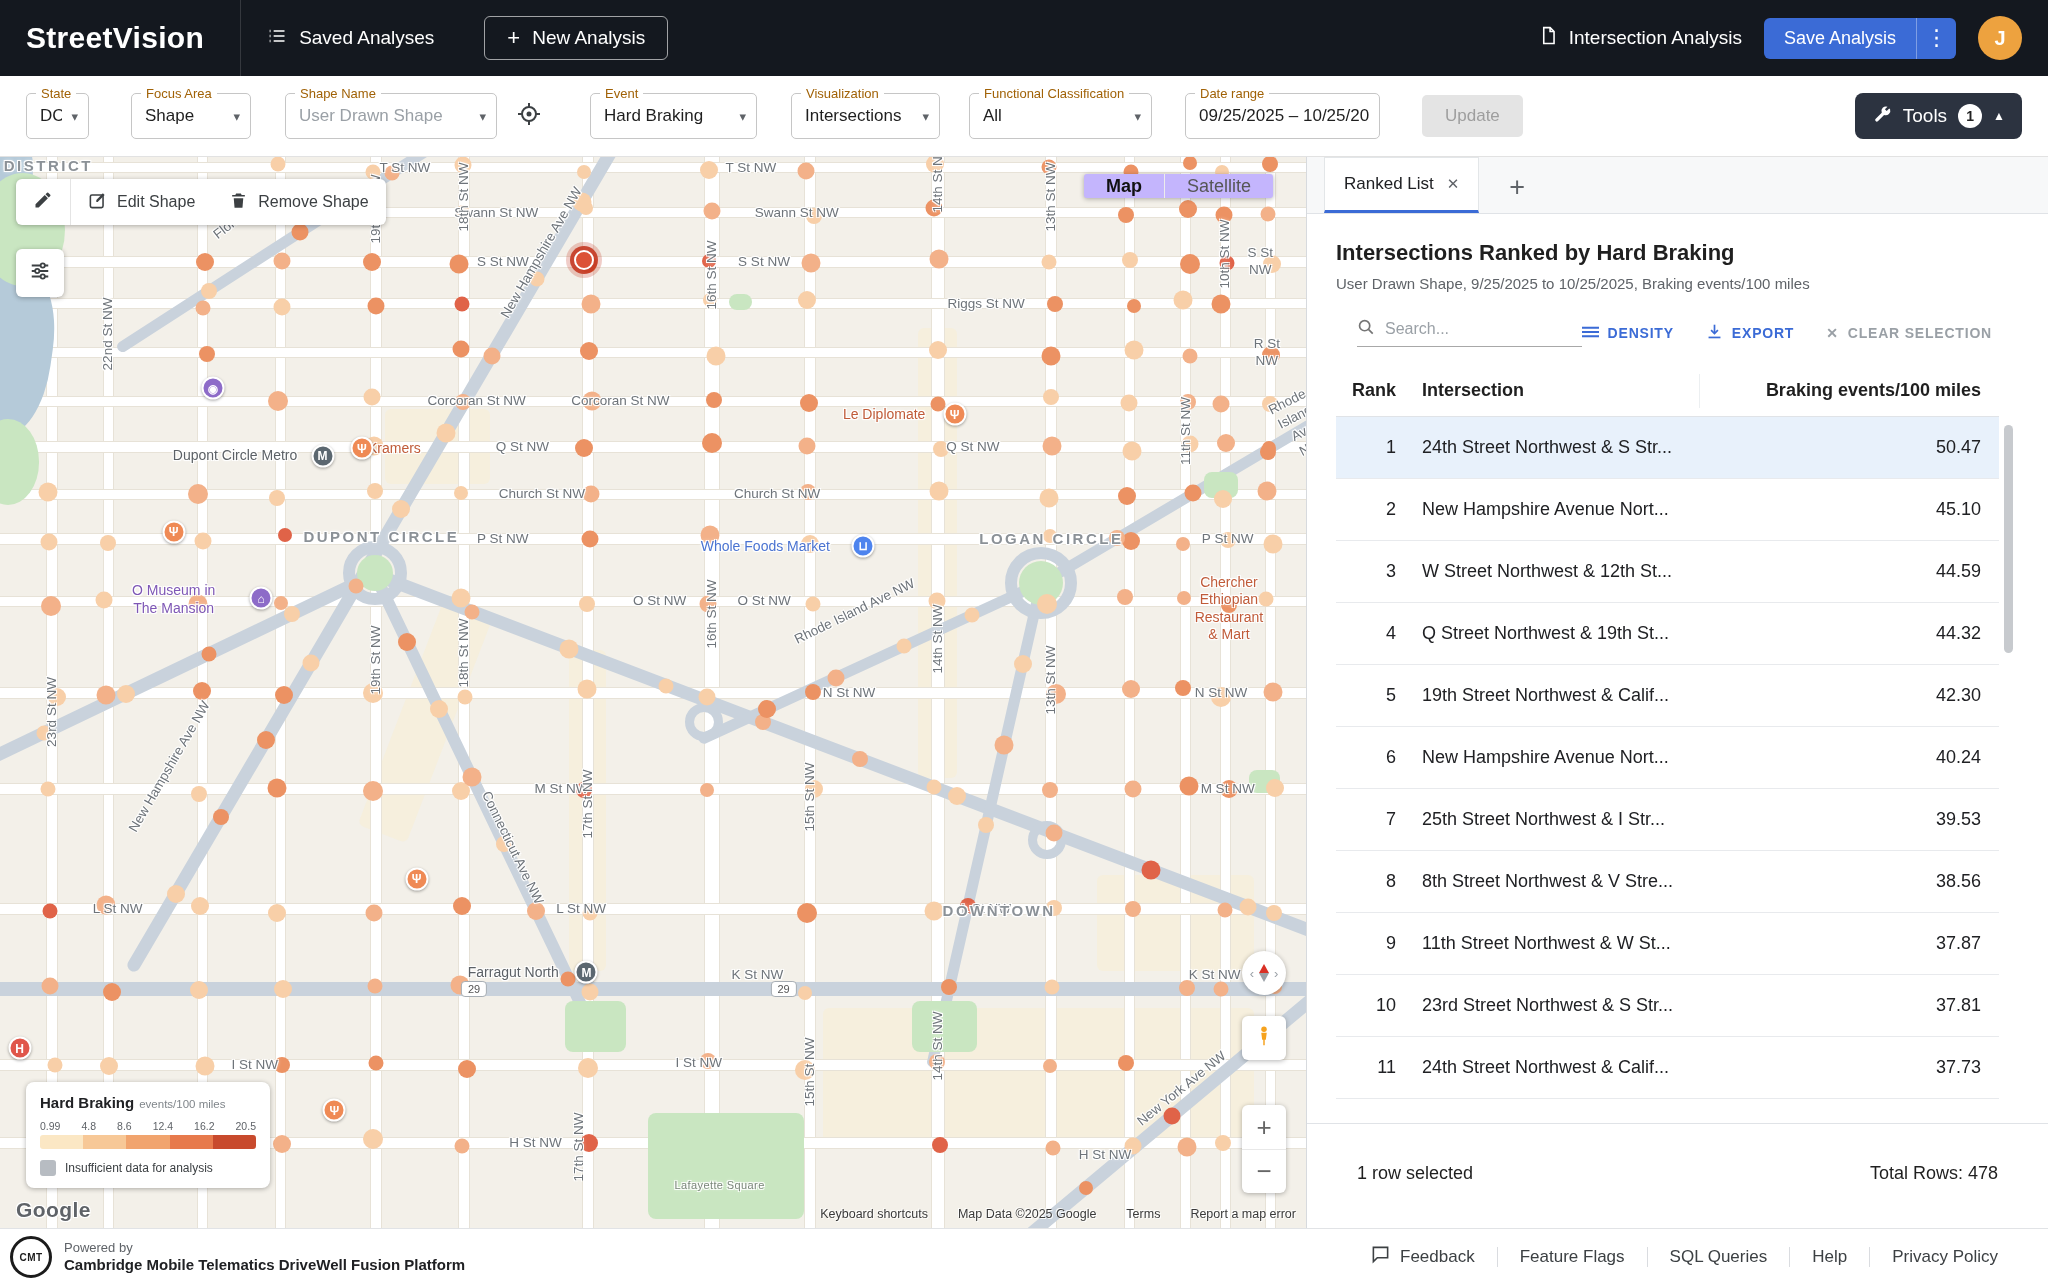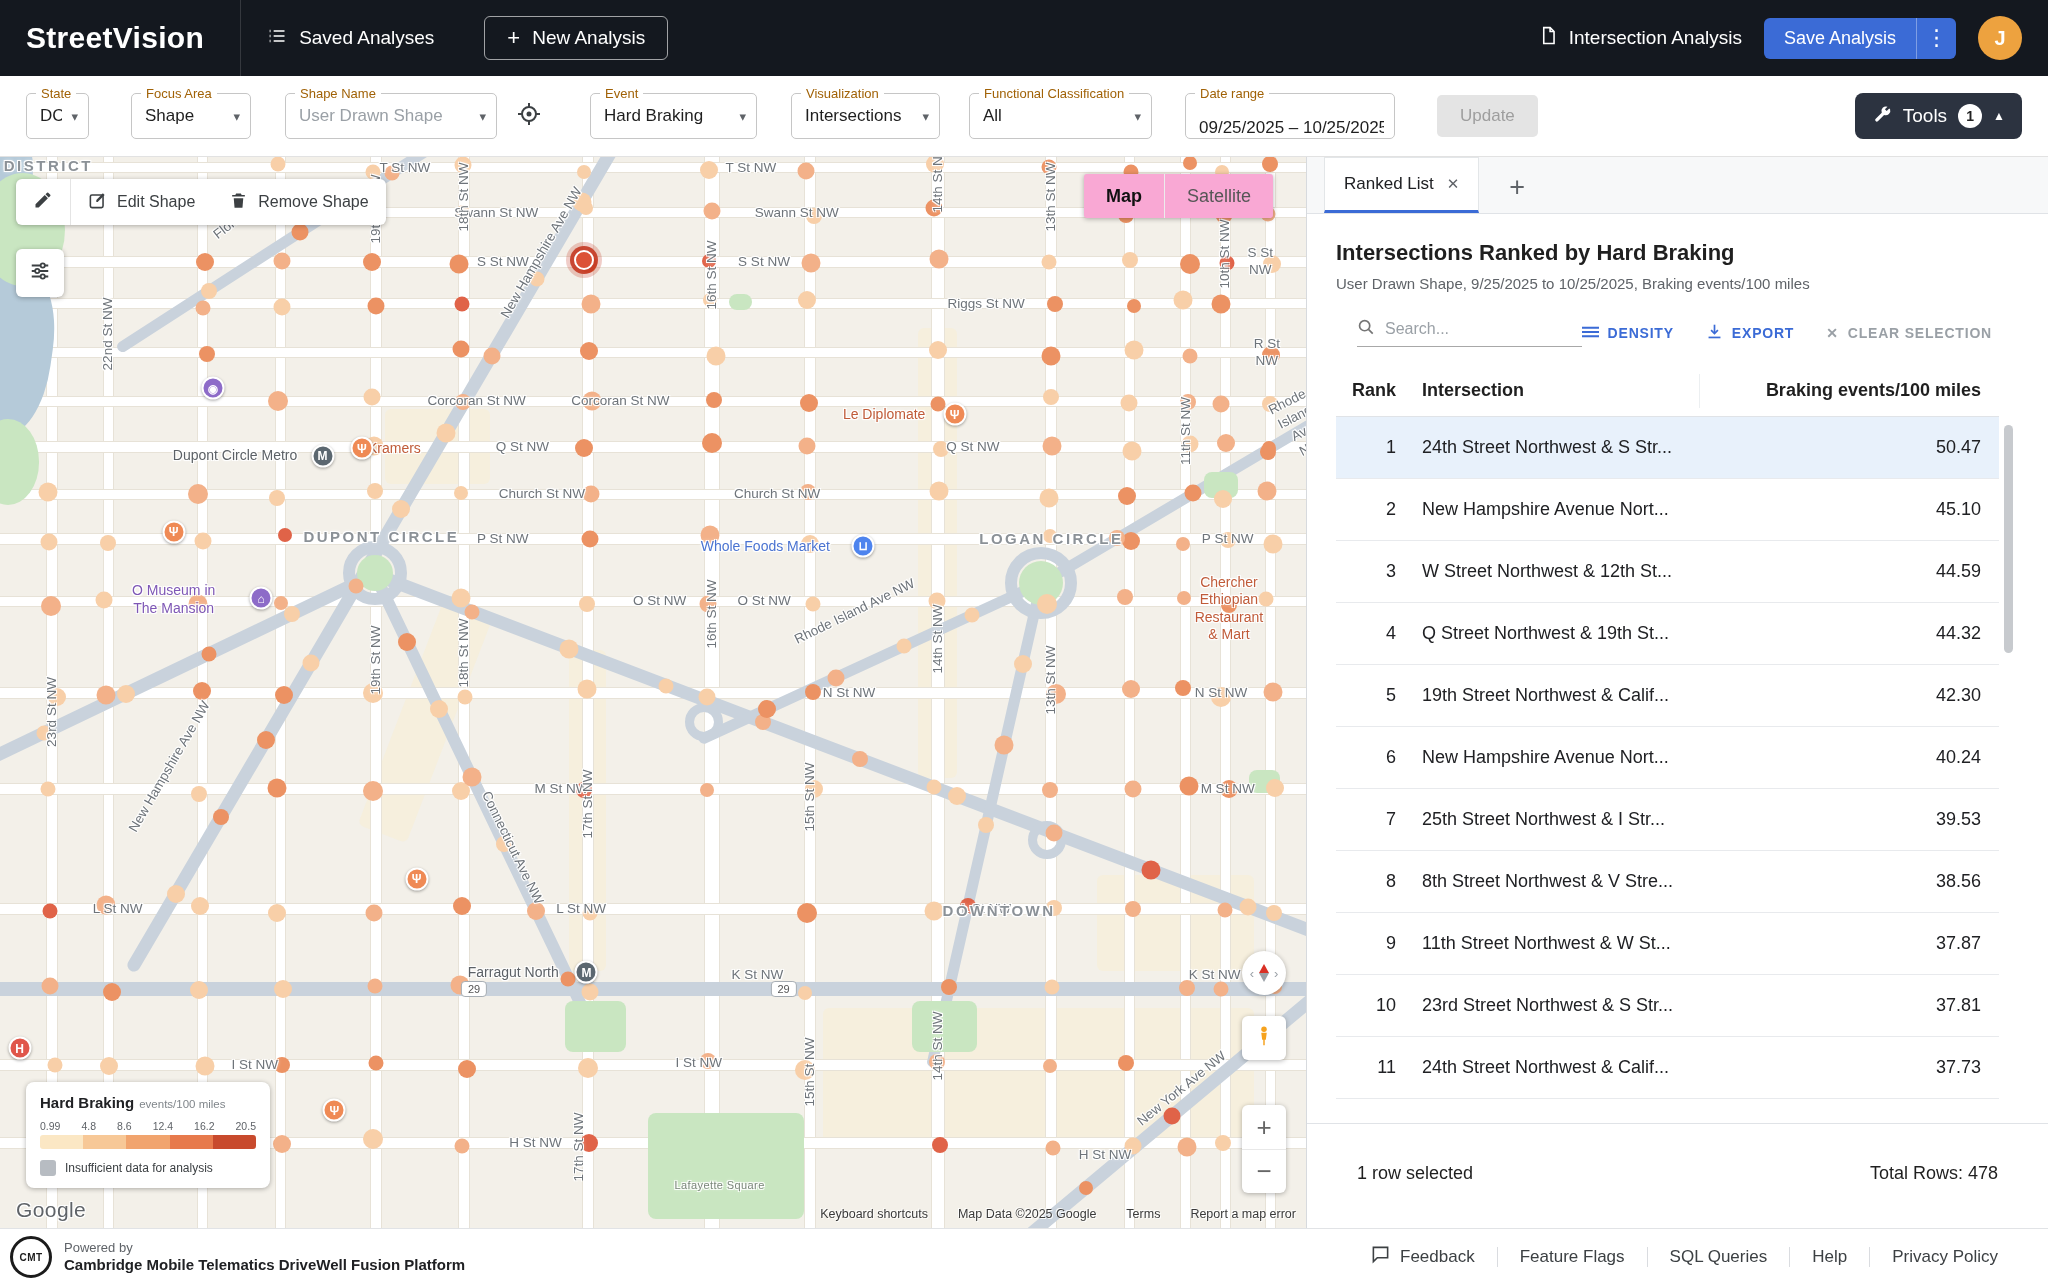--- a/index.html
+++ b/index.html
@@ -63,35 +63,35 @@
   .shield{position:absolute;transform:translate(-50%,-50%);background:#fff;border:1px solid #a7adb3;border-radius:4px;
           font-size:11px;color:#555;padding:1px 6px;z-index:7;}
 
   
   .edit-bar{position:absolute;left:16px;top:22px;background:#fff;border-radius:6px;box-shadow:0 1px 5px rgba(0,0,0,.3);
             display:flex;align-items:center;height:46px;z-index:30;}
   .edit-seg{display:flex;align-items:center;gap:10px;padding:0 17px;height:100%;font-size:16px;font-weight:500;color:#3c4043;cursor:pointer;}
   .edit-seg.divided{border-left:1px solid #e4e4e4;}
   .tune-btn{position:absolute;left:16px;top:92px;width:48px;height:48px;background:#fff;border-radius:6px;
             box-shadow:0 1px 5px rgba(0,0,0,.3);display:flex;align-items:center;justify-content:center;z-index:30;cursor:pointer;}
-  .map-type{position:absolute;top:17px;right:33px;height:44px;background:#f9a8d4;border-radius:3px;display:flex;
+  .map-type{position:absolute;top:17px;right:33px;height:24px;background:#c4b5fd;border-radius:3px;display:flex;
             box-shadow:0 1px 5px rgba(0,0,0,.3);z-index:30;font-size:18px;overflow:hidden;}
   .mt{padding:0 22px;display:flex;align-items:center;cursor:pointer;color:#565656;}
   .mt.active{font-weight:bold;color:#111;}
   .mt+.mt{border-left:1px solid #ececec;}
   .legend{position:absolute;left:26px;bottom:40px;width:244px;background:#fff;border-radius:8px;z-index:31;
           box-shadow:0 1px 5px rgba(0,0,0,.3);padding:12px 14px 12px 14px;}
   .legend-title{font-size:15px;font-weight:bold;color:#202124;}
   .legend-units{font-size:11.5px;color:#80868b;font-weight:normal;margin-left:5px;}
   .legend-ticks{display:flex;justify-content:space-between;font-size:10.5px;color:#5f6368;margin-top:8px;}
   .legend-bar{display:flex;height:14px;border-radius:3px;overflow:hidden;margin-top:3px;}
   .legend-bar div{flex:1;}
   .legend-insuff{display:flex;align-items:center;gap:9px;margin-top:11px;font-size:12px;color:#3c4043;}
   .insuff-swatch{width:16px;height:16px;background:#b7bcc2;border-radius:3px;flex:none;}
-  .google-logo{position:absolute;left:16px;bottom:6px;font-size:21px;font-weight:400;color:#5f6368;letter-spacing:.4px;z-index:31;
+  .google-logo{position:absolute;left:16px;bottom:6px;font-size:21px;font-weight:700;color:#5f6368;letter-spacing:.4px;z-index:31;
                text-shadow:-1px -1px 0 #fff,1px -1px 0 #fff,-1px 1px 0 #fff,1px 1px 0 #fff;}
   .attrib{position:absolute;right:10px;bottom:7px;display:flex;gap:30px;font-size:12.5px;color:#3a3a3a;z-index:31;
           text-shadow:-1px -1px 0 rgba(255,255,255,.9),1px 1px 0 rgba(255,255,255,.9);}
   .attrib span{cursor:pointer;}
   .compass{position:absolute;right:20px;top:794px;width:44px;height:44px;border-radius:50%;background:#fff;z-index:30;
            box-shadow:0 1px 5px rgba(0,0,0,.3);display:flex;align-items:center;justify-content:center;gap:5px;cursor:pointer;color:#9aa0a6;font-size:13px;}
   .needle{display:flex;flex-direction:column;align-items:center;}
   .needle .up{width:0;height:0;border-left:5px solid transparent;border-right:5px solid transparent;border-bottom:9px solid #d93025;}
   .needle .down{width:0;height:0;border-left:5px solid transparent;border-right:5px solid transparent;border-top:9px solid #9aa0a6;}
   .pegman{position:absolute;right:20px;top:859px;width:44px;height:44px;background:#fff;border-radius:6px;z-index:30;
@@ -217,21 +217,21 @@
         <div class="field" style="width: 149px; margin-right: 29px; order: 8;">
           <div class="flabel">Visualization</div>
           <div class="fvalue">Intersections</div>
           <div class="chev">▾</div>
         </div>
         <div class="field" style="width: 183px; margin-right: 33px; order: 10;">
           <div class="flabel">Functional Classification</div>
           <div class="fvalue">All</div>
           <div class="chev">▾</div>
         </div>
-        <div class="field" style="width: 210px; margin-right: 42px; order: 12; align-items: flex-end;">
+        <div class="field" style="width: 195px; margin-right: 42px; order: 12;">
           <div class="flabel">Date range</div>
           <div class="fvalue">09/25/2025 – 10/25/2025</div>
         </div>
       </div>
   </div>
 
   <div class="main">
 
     <div class="map">
 

